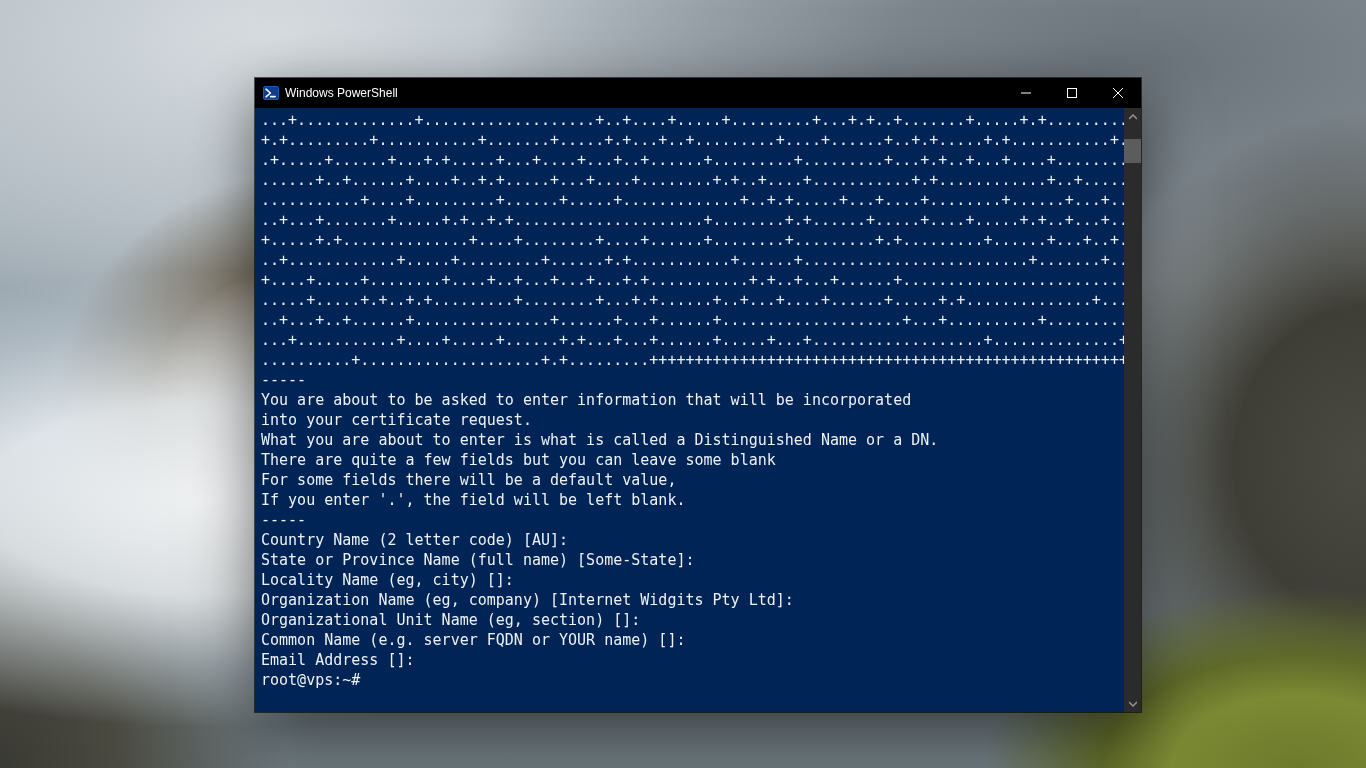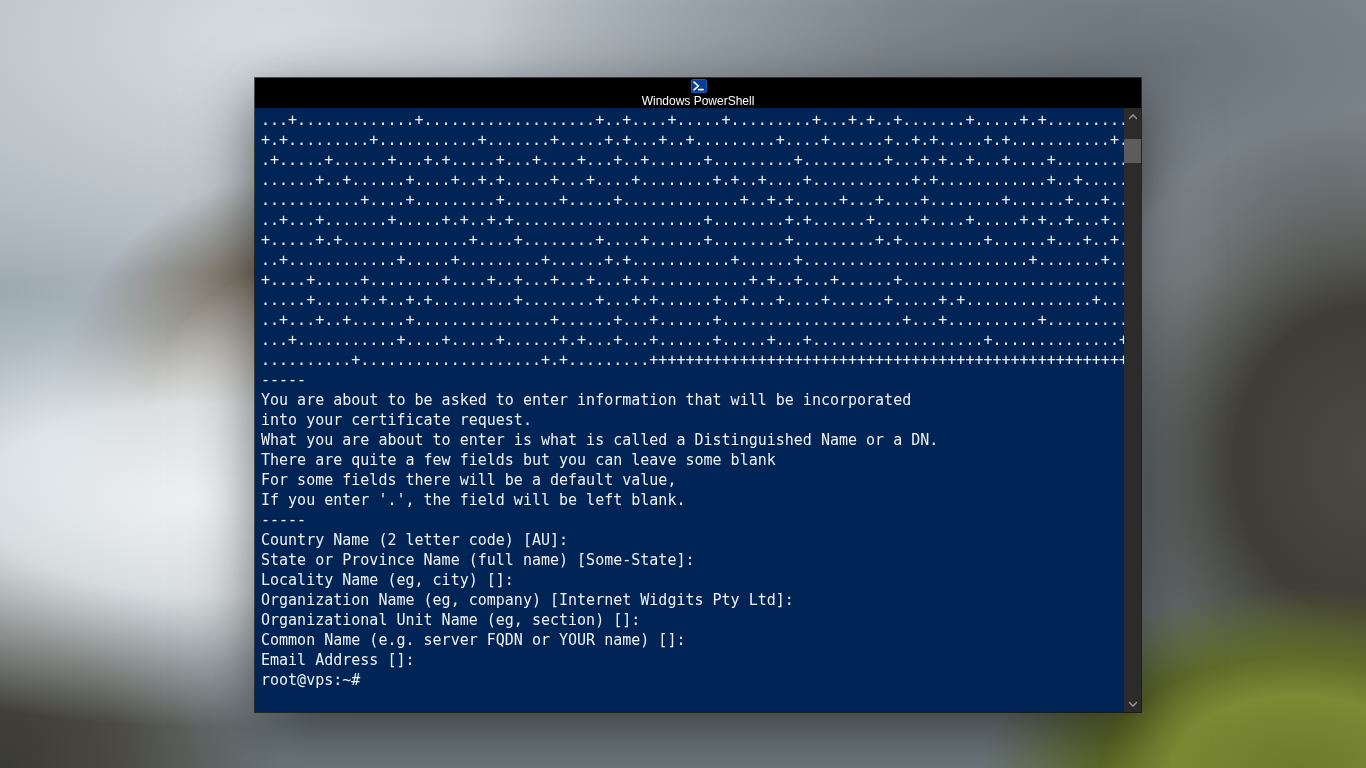--- a/index.html
+++ b/index.html
@@ -41,21 +41,20 @@
     display: flex; flex-direction: column;
   }
 
   .titlebar {
     height: 30px;
     background: #000;
     display: flex; align-items: center;
     color: #fff;
     font-size: 12px;
     user-select: none;
-    flex-direction: column;
   }
   .titlebar .icon-wrap {
     width: 16px; height: 16px;
     margin: 0 6px 0 8px;
     display: inline-flex; align-items: center; justify-content: center;
   }
   .titlebar .title { flex: 0 0 auto; }
   .titlebar .spacer { flex: 1 1 auto; }
   .titlebar .btn {
     width: 46px; height: 30px;

